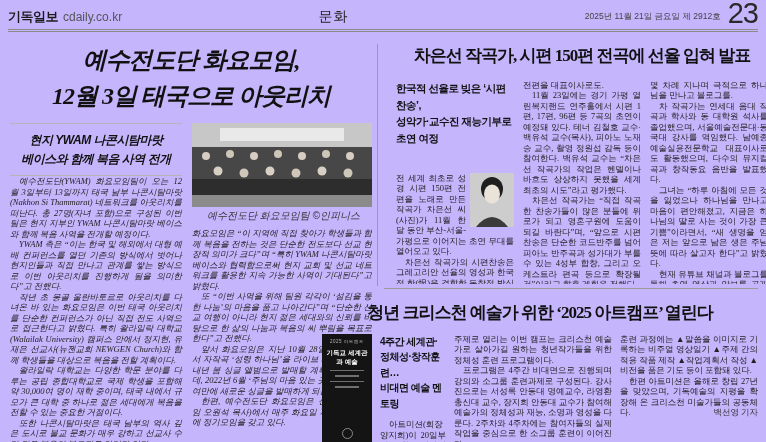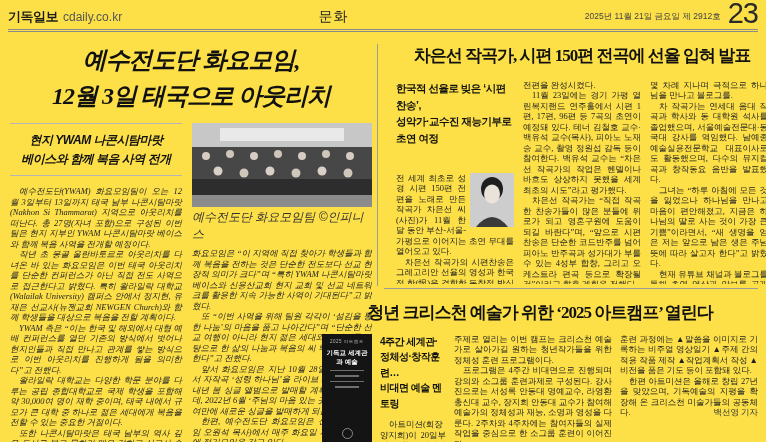--- a/index.html
+++ b/index.html
@@ -1,17 +1,17 @@
 <!DOCTYPE html>
 <html lang="ko"><head>
 <meta charset="utf-8">
 <style>
   html,body{margin:0;padding:0;background:#e9e9e7;}
   .page{
-    position:relative;width:766px;height:442px;background:#fde047;
+    position:relative;width:766px;height:442px;background:#c4b5fd;
     margin:0 auto;overflow:hidden;color:#1b1b1b;
     font-family:"Liberation Serif","DejaVu Serif",serif;
   }
   
   .masthead{
     position:absolute;left:8px;right:8px;top:5px;height:27px;
     display:flex;align-items:flex-end;justify-content:space-between;
     border-bottom:3px double #8a8a8a;padding-bottom:3px;box-sizing:border-box;
   }
   .brand-wrap{display:flex;align-items:baseline;gap:5px;}
@@ -27,27 +27,27 @@
   .byline{float:right;font-size:8.5px;color:#333;}
   h1{margin:0;font-weight:bold;color:#111;}
   
   .article-left{position:absolute;left:10px;top:42px;width:362px;height:404px;overflow:hidden;font-style:italic;}
   .article-left h1{font-size:24px;line-height:1.5;text-align:center;letter-spacing:-1px;white-space:nowrap;}
   .la-cols{display:flex;gap:10px;margin-top:9px;}
   .la-col1{width:172px;flex:none;}
   .la-col2{flex:1;min-width:0;}
   .la-subtitle{
     border-top:1px solid #b5b5b5;border-bottom:1px solid #b5b5b5;
-    padding:7px 0;margin-bottom:10px;text-align:center;
+    padding:7px 0;margin-bottom:0;text-align:center;
     font-family:"Liberation Sans","DejaVu Sans",sans-serif;
     font-weight:bold;font-size:12px;line-height:1.55;color:#111;letter-spacing:-0.5px;
   }
   figure{margin:0;}
   .group-photo{width:100%;height:84px;display:block;background:#a8a8a8;}
-  .photo-caption{font-family:"Liberation Sans","DejaVu Sans",sans-serif;font-size:12px;color:#333;margin:2px 0 5px 0;}
+  .photo-caption{font-family:"Liberation Sans","DejaVu Sans",sans-serif;font-size:10px;color:#333;margin:2px 0 5px 15px;}
   
   .v-rule{position:absolute;left:377px;top:44px;width:1px;height:242px;background:#9b9b9b;}
   .h-rule{position:absolute;left:384px;top:288px;width:374px;height:1px;background:#9b9b9b;}
   
   .article-rt{position:absolute;left:396px;top:44px;width:372px;height:240px;overflow:hidden;}
   .article-rt h1{font-size:17px;text-align:center;letter-spacing:-1px;white-space:nowrap;line-height:1.4;}
   .rt-cols{display:flex;gap:9px;margin-top:12px;}
   .rt-col{flex:1;min-width:0;}
   .rt-subtitle{
     font-family:"Liberation Sans","DejaVu Sans",sans-serif;
@@ -99,23 +99,23 @@
     <h1>
       <span>예수전도단 화요모임,</span><br>
       <span>12월 3일 태국으로 아웃리치</span>
     </h1>
     <div class="la-cols">
       <div class="la-col1 body-text">
         <div class="la-subtitle">
           <span>현지 YWAM 나콘시탐마랏</span><br>
           <span>베이스와 함께 복음 사역 전개</span>
         </div>
-        <p>예수전도단(YWAM) 화요모임팀이 오는 12월 3일부터 13일까지 태국 남부 나콘시탐마랏(Nakhon Si Thammarat) 지역으로 아웃리치를 떠난다. 총 27명(자녀 포함)으로 구성된 이번 팀은 현지 지부인 YWAM 나콘시탐마랏 베이스와 함께 복음 사역을 전개할 예정이다.</p>
+        <p>예수전도단(YWAM) 화요모임팀이 오는 12월 3일부터 13일까지 태국 남부 나콘시탐마랏(Nakhon Si Thammarat) 네트워크를 아웃리치를 떠난다. 총 27명(자녀 포함)으로 구성된 이번 팀은 현지 지부인 YWAM 나콘시탐마랏 베이스와 함께 복음 사역을 전개할 예정이다.</p>
+        <p>YWAM 측은 “이는 한국 및 해외에서 대형 예배 컨퍼런스를 열던 기존의 방식에서 벗어나 현지인들과 직접 만나고 관계를 쌓는 방식으로 이번 아웃리치를 진행하게 됨을 의미한다”고 전했다.</p>
         <p>작년 초 몽골 울란바토르로 아웃리치를 다녀온 바 있는 화요모임은 이번 태국 아웃리치를 단순한 컨퍼런스가 아닌 직접 전도 사역으로 접근한다고 밝혔다. 특히 왈라일락 대학교(Walailak University) 캠퍼스 안에서 정지현, 유재은 선교사(뉴젠교회 NEWGEN Church)와 함께 학생들을 대상으로 복음을 전할 계획이다.</p>
-        <p>YWAM 측은 “이는 한국 및 해외에서 대형 예배 컨퍼런스를 열던 기존의 방식에서 벗어나 현지인들과 직접 만나고 관계를 쌓는 방식으로 이번 아웃리치를 진행하게 됨을 의미한다”고 전했다.</p>
         <p>왈라일락 대학교는 다양한 학문 분야를 다루는 공립 종합대학교로 국제 학생을 포함해 약 30,000여 명이 재학 중이며, 태국 내에서 규모가 큰 대학 중 하나로 젊은 세대에게 복음을 전할 수 있는 중요한 거점이다.</p>
         <p>또한 나콘시탐마랏은 태국 남부의 역사 깊은 도시로 불교 문화가 매우 강하고 선교사 수가 적은 복음의 불모지로 알려져 있다.</p>
       </div>
       <div class="la-col2 body-text">
         <figure>
           <svg class="group-photo" viewBox="0 0 180 84" preserveAspectRatio="none" role="img">
             <rect x="0" y="0" width="180" height="84" fill="#9b9b9b"></rect>
             <rect x="0" y="0" width="180" height="24" fill="#c7c7c7"></rect>
             <rect x="28" y="5" width="124" height="13" fill="#e9e9e9"></rect>
             <rect x="0" y="24" width="180" height="40" fill="#474747"></rect>
@@ -130,21 +130,21 @@
               <circle cx="52" cy="50" r="4.5" fill="#d0c7bb"></circle>
             <circle cx="78" cy="48" r="4.5" fill="#d9d0c5"></circle>
               <circle cx="104" cy="50" r="4.5" fill="#d0c7bb"></circle>
             <circle cx="130" cy="48" r="4.5" fill="#d9d0c5"></circle>
               <circle cx="156" cy="50" r="4.5" fill="#d0c7bb"></circle>
             <rect x="0" y="56" width="180" height="16" fill="#2d2d2d"></rect>
             <rect x="0" y="72" width="180" height="12" fill="#8b8b8b"></rect>
           </svg>
           <figcaption class="photo-caption">예수전도단 화요모임팀 ©인피니스</figcaption>
         </figure>
-        <p class="cont">화요모임은 “이 지역에 직접 찾아가 학생들과 함께 복음을 전하는 것은 단순한 전도보다 선교 현장적 의미가 크다”며 “특히 YWAM 나콘시탐마랏 베이스와 신용산교회 현지 교회 및 선교 네트워크를 활용한 지속 가능한 사역이 기대된다”고 밝혔다.</p>
+        <p class="cont">화요모임은 “이 지역에 직접 찾아가 학생들과 함께 복음을 전하는 것은 단순한 전도보다 선교 현장적 의미가 크다”며 “특히 YWAM 나콘시탐마랏 베이스와 협력함으로써 현지 교회 및 선교 네트워크를 활용한 지속 가능한 사역이 기대된다”고 밝혔다.</p>
         <p>또 “이번 사역을 위해 팀원 각각이 ‘섬김을 통한 나눔’의 마음을 품고 나아간다”며 “단순한 선교 여행이 아니라 현지 젊은 세대와의 신뢰를 바탕으로 한 삶의 나눔과 복음의 씨 뿌림을 목표로 한다”고 전했다.</p>
         <p>앞서 화요모임은 지난 10월 28일 정기집회에서 자작곡 ‘성령 하나님’을 라이브 레코딩했으며 내년 봄 싱글 앨범으로 발매할 계획이라 밝혔는데, 2022년 6월 ‘주님의 마음 있는 곳’에 이어 4년여만에 새로운 싱글을 발매하게 되는 것이다.</p>
         <p>
           <span>한편, 예수전도단 화요모임은 신용산교회(담임 오원석 목사)에서 매주 화요일 저녁 7시 30분에 정기모임을 갖고 있다.</span>
           <span class="byline">김진영 기자</span>
         </p>
       </div>
     </div>
   </section>
 
@@ -162,21 +162,21 @@
         <svg class="portrait" viewBox="0 0 44 54" preserveAspectRatio="none" role="img">
           <rect x="0" y="0" width="44" height="54" fill="#cdcdcd"></rect>
           <ellipse cx="22" cy="16" rx="11" ry="12" fill="#1f1f1f"></ellipse>
           <ellipse cx="22" cy="21" rx="8" ry="9.5" fill="#e9e3da"></ellipse>
           <path d="M6 54 Q22 34 38 54 Z" fill="#3a3a3a"></path>
         </svg>
         <p class="cont">전 세계 최초로 성경 시편 150편 전편을 노래로 만든 작곡가 차은선 씨(사진)가 11월 한 달 동안 부산-서울-가평으로 이어지는 초연 무대를 열어오고 있다.</p>
         <p>차은선 작곡가의 시편찬송은 그레고리안 선율의 영성과 한국적 한(恨)을 결합한 독창적 방식으로, 시편 150편을 성경구절 그대로 가사에 넣어 한국적인 찬송가로 재탄생됐다. 차 작곡가는 2021년 5월부터 기도하며 작곡하기 시작해, 올해 6월</p>
       </div>
       <div class="rt-col body-text">
-        <p class="cont">전편을 완성시켰다.</p>
+        <p class="cont">전편을 대표이사로도.</p>
         <p>11월 23일에는 경기 가평 열린복지랜드 연주홀에서 시편 1편, 17편, 96편 등 7곡의 초연이 예정돼 있다. 테너 김철호 교수·백유석 교수(목사), 피아노 노재승 교수, 촬영 정원섭 감독 등이 참여한다. 백유석 교수는 “차은선 작곡가의 작업은 헨델이나 바흐도 상상하지 못했을 세계 최초의 시도”라고 평가했다.</p>
         <p>차은선 작곡가는 “직접 작곡한 찬송가들이 많은 분들에 위로가 되고 영혼구원에 도움이 되길 바란다”며, “앞으로 시편찬송은 단순한 코드반주를 넘어 피아노 반주곡과 성가대가 부를 수 있는 4성부 합창, 그리고 오케스트라 편곡 등으로 확장될 것”이라고 향후 계획을 전했다.</p>
 
       </div>
       <div class="rt-col body-text">
         <p class="cont">몇 차례 지나며 극적으로 하나님을 만나고 블로그를.</p>
         <p>차 작곡가는 연세대 음대 작곡과 학사와 동 대학원 석사를 졸업했으며, 서울예술전문대·동국대 강사를 역임했다. 남예종예술실용전문학교 대표이사로도 활동했으며, 다수의 뮤지컬곡과 창작동요 음반을 발표했다.</p>
         <p>그녀는 “하루 아침에 모든 것을 잃었으나 하나님을 만나고 마음이 편안해졌고, 지금은 하나님의 딸로 사는 것이 가장 큰 기쁨”이라면서, “새 생명을 얻은 저는 앞으로 남은 생은 주님 뜻에 따라 살고자 한다”고 밝혔다.</p>
         <p>
           <span>현재 유튜브 채널과 블로그를 통해 초연 영상과 악보를 공개해 오고 있으며, 작곡 등 교육 자료를 무료로 제공하고 있다.</span>

